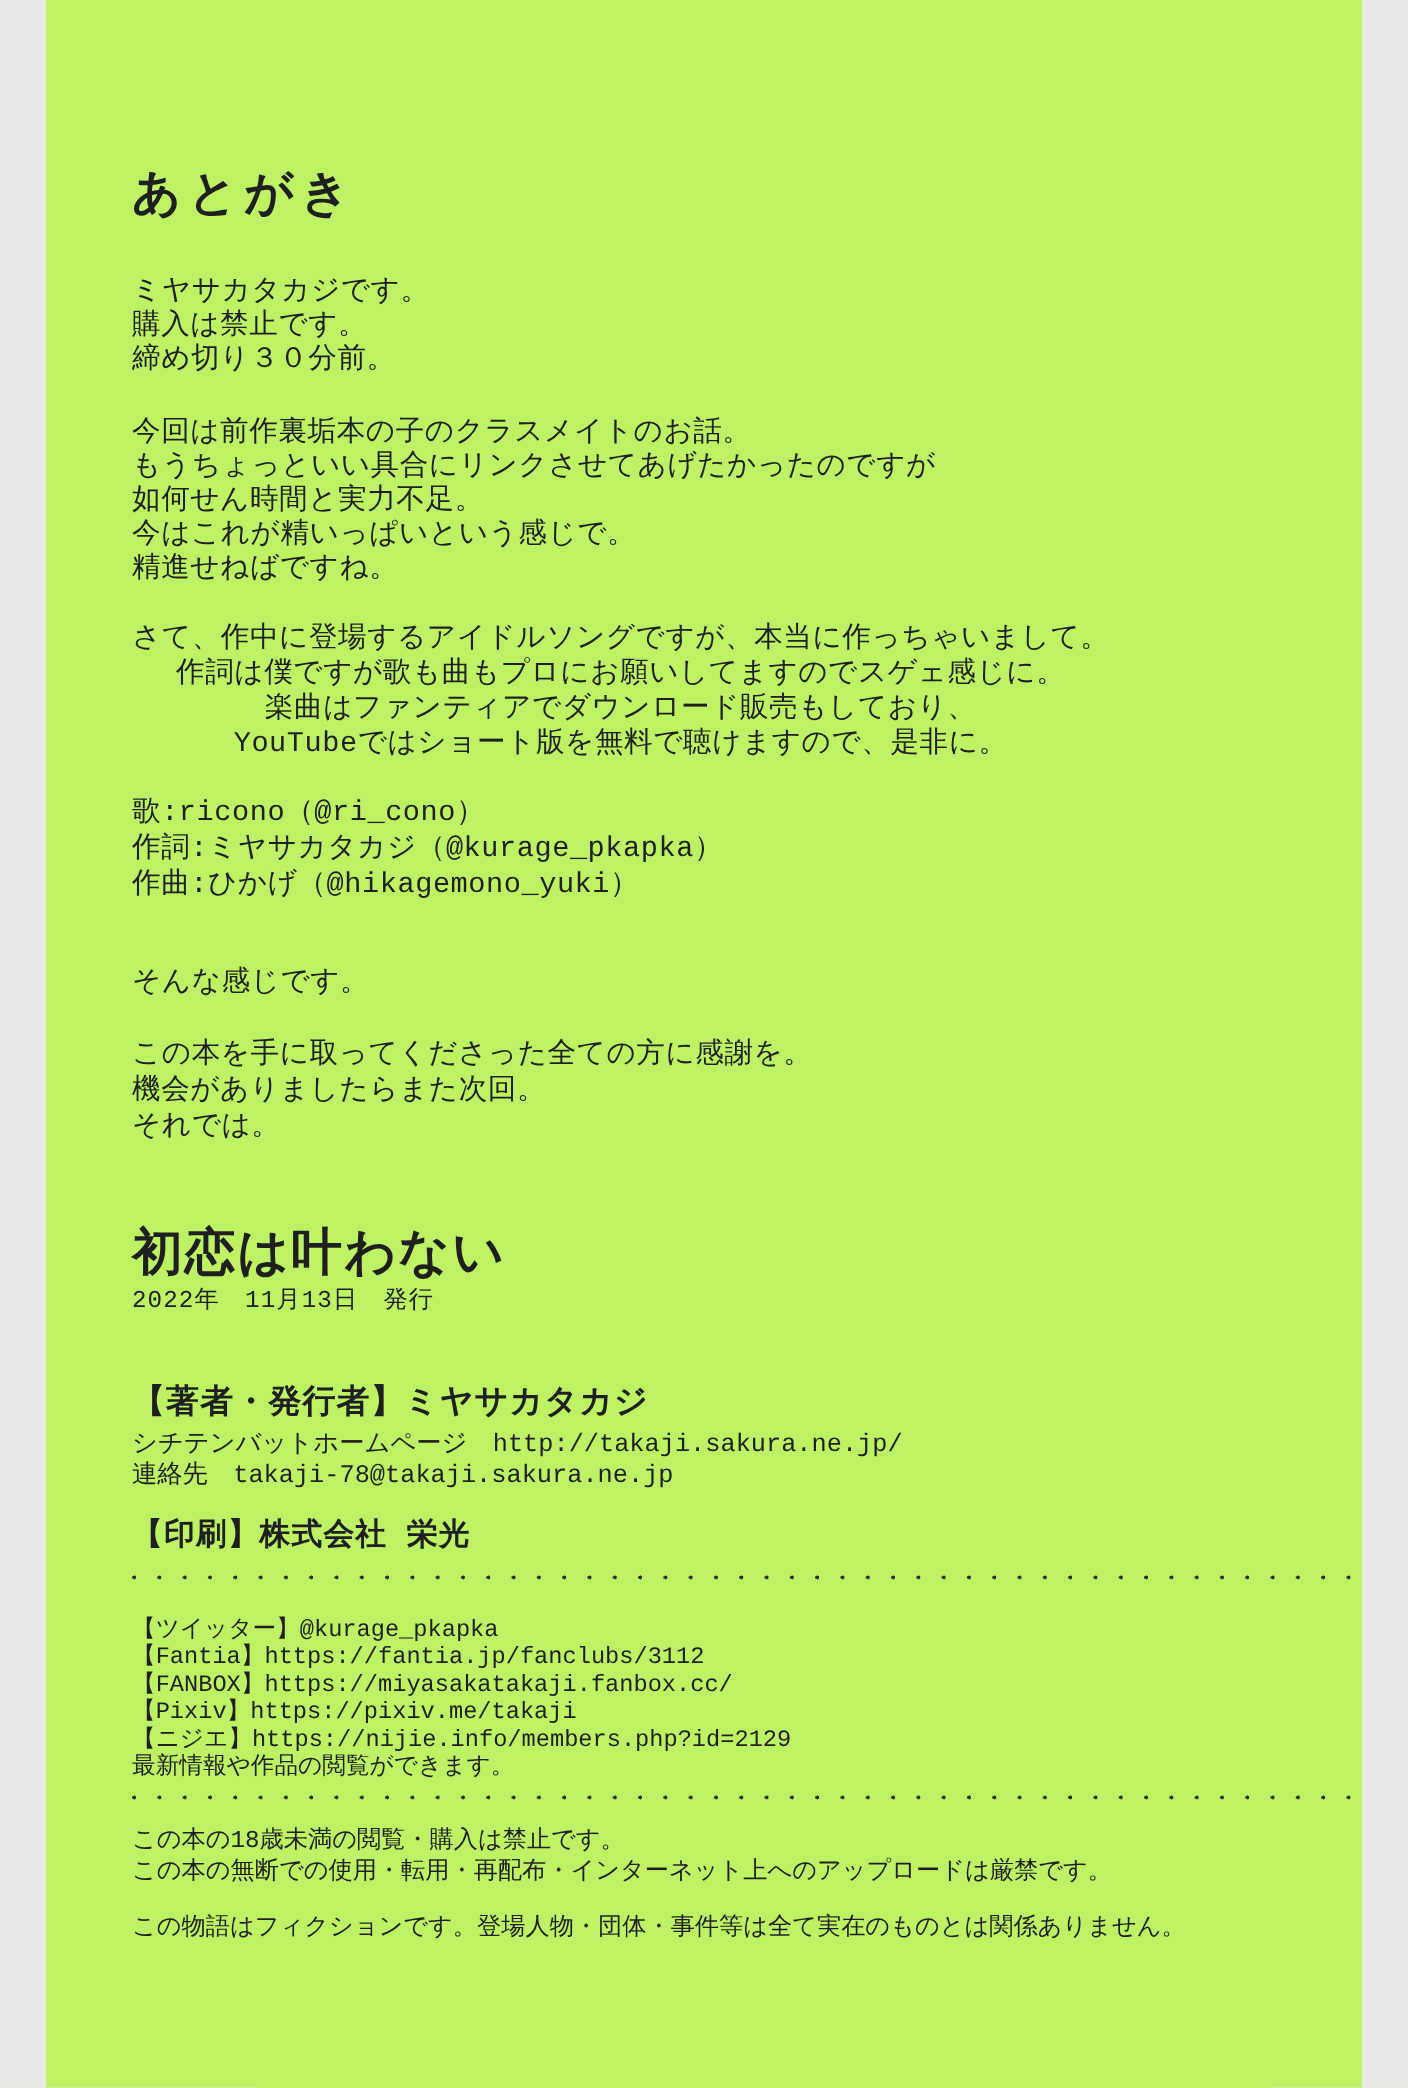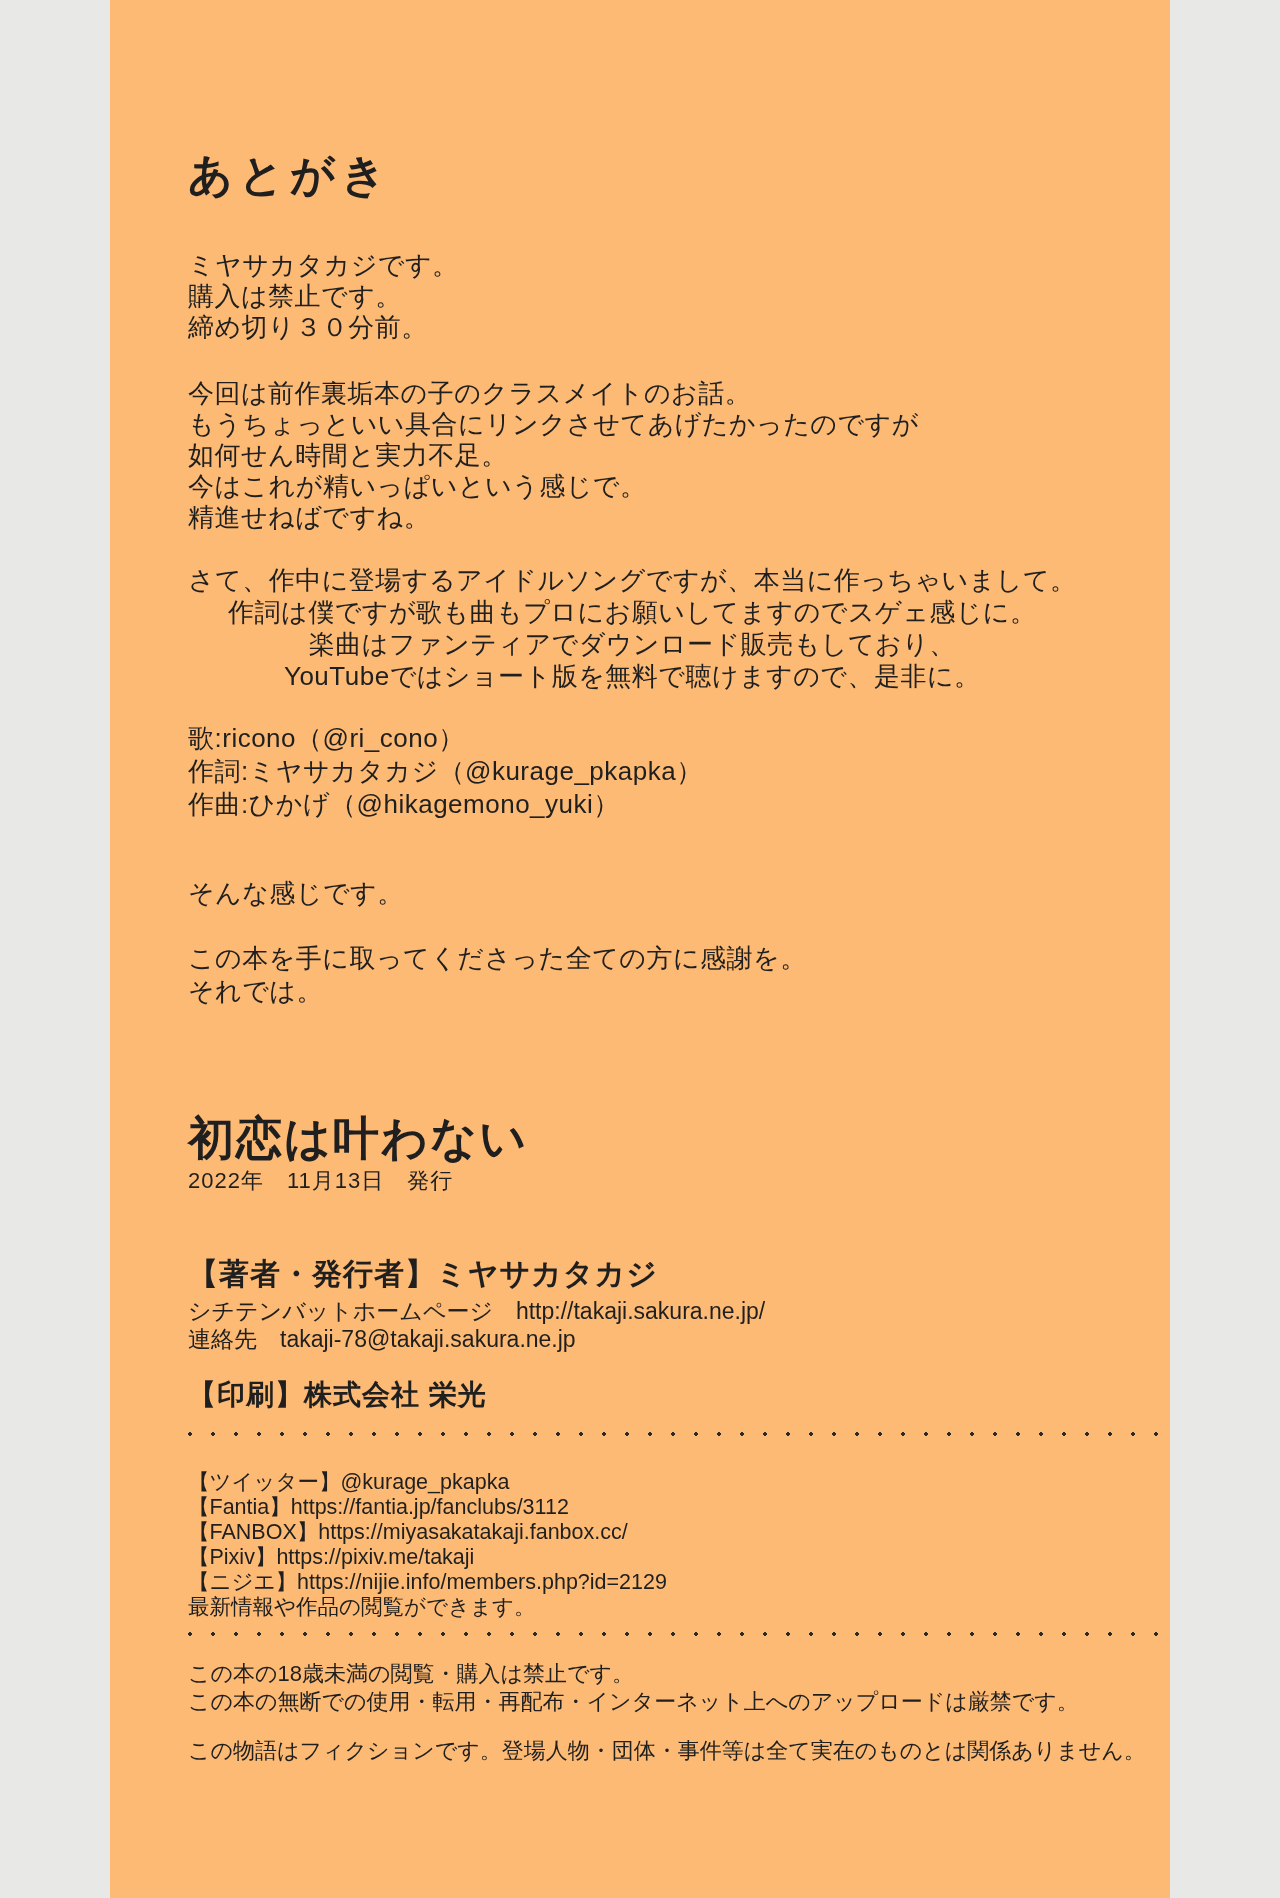--- a/index.html
+++ b/index.html
@@ -2,26 +2,26 @@
 <html lang="ja"><head>
 <meta charset="utf-8">
 <style>
   html, body {
     margin: 0;
     padding: 0;
     background: #e8e8e6;
   }
   .page {
     position: relative;
-    width: 1060px;
+    width: 1196px;
     height: 1898px;
     margin: 0 auto;
-    background: #fdba74;
+    background: #bef264;
     color: #1f1f1f;
-    font-family: Liberation Sans, sans-serif;
+    font-family: Liberation Mono, monospace;
     overflow: hidden;
   }
   .abs { position: absolute; left: 78px; }
 
   .page-title {
     top: 146px;
     font-size: 44px;
     font-weight: 600;
     letter-spacing: 6px;
     margin: 0;
@@ -102,20 +102,21 @@
     <div class="line">作詞:ミヤサカタカジ（@kurage_pkapka）</div>
     <div class="line">作曲:ひかげ（@hikagemono_yuki）</div>
   </div>
 
   <div class="abs body-block b-closing1">
     <div class="line">そんな感じです。</div>
   </div>
 
   <div class="abs body-block b-closing2">
     <div class="line">この本を手に取ってくださった全ての方に感謝を。</div>
+    <div class="line">機会がありましたらまた次回。</div>
     <div class="line">それでは。</div>
   </div>
 
   <h2 class="abs book-title">初恋は叶わない</h2>
   <div class="abs publish-date">2022年　11月13日　発行</div>
 
   <div class="abs homepage-line">シチテンバットホームページ　http://takaji.sakura.ne.jp/</div>
   <div class="abs author-line">【著者・発行者】ミヤサカタカジ</div>
   <div class="abs contact-line">連絡先　takaji-78@takaji.sakura.ne.jp</div>
   <div class="abs printer-line">【印刷】株式会社 栄光</div>

